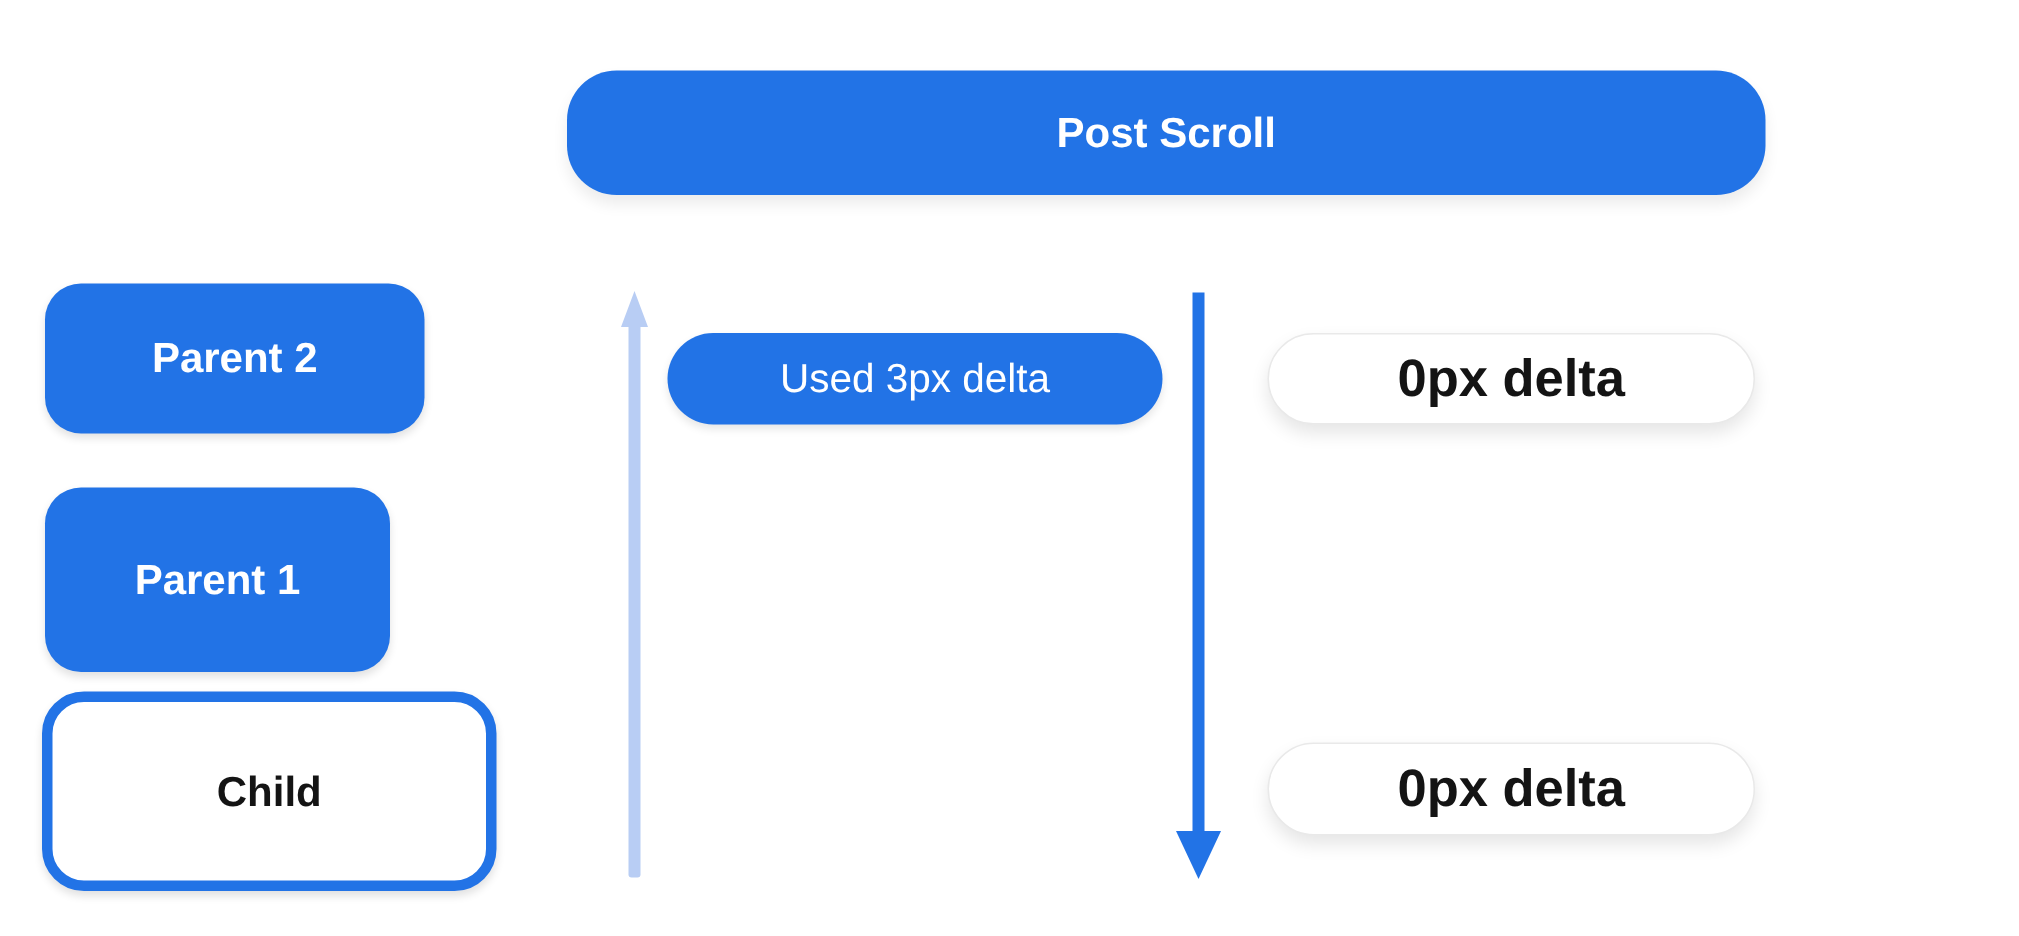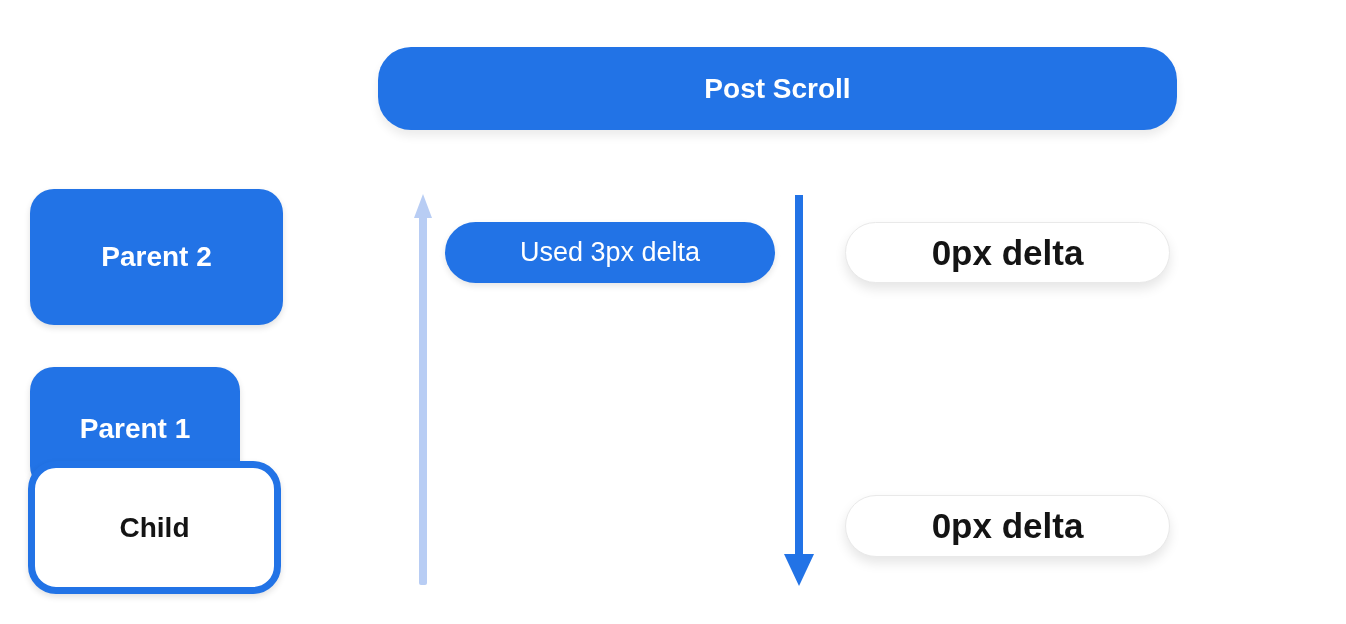--- a/index.html
+++ b/index.html
@@ -42,24 +42,24 @@
   }
   
   .box{
     color:#ffffff;
     font-size:28px;
     font-weight:700;
     border-radius:24px;
     background:var(--blue);
     box-shadow:0 3px 6px rgba(0,0,0,0.12);
   }
-  .box-parent2{ left:30px; top:189px; width:253px; height:136px; }
-  .box-parent1{ left:30px; top:325px; width:210px; height:123px;margin-top:42px; }
+  .box-parent2{ left:30px; top:189px; width:253px; height:100px; }
+  .box-parent1{ left:30px; top:325px; width:230px; height:123px; }
   .box-child{
-    left:28px; top:461px; width:253px; height:133px;
+    left:28px; top:461px; width:303px; height:133px;
     background:#ffffff;
     border:7px solid var(--blue);
     border-radius:28px;
     color:var(--dark-text);
     font-weight:600;
   }
   
   .pill-blue{
     background:var(--blue);
     color:#ffffff;

